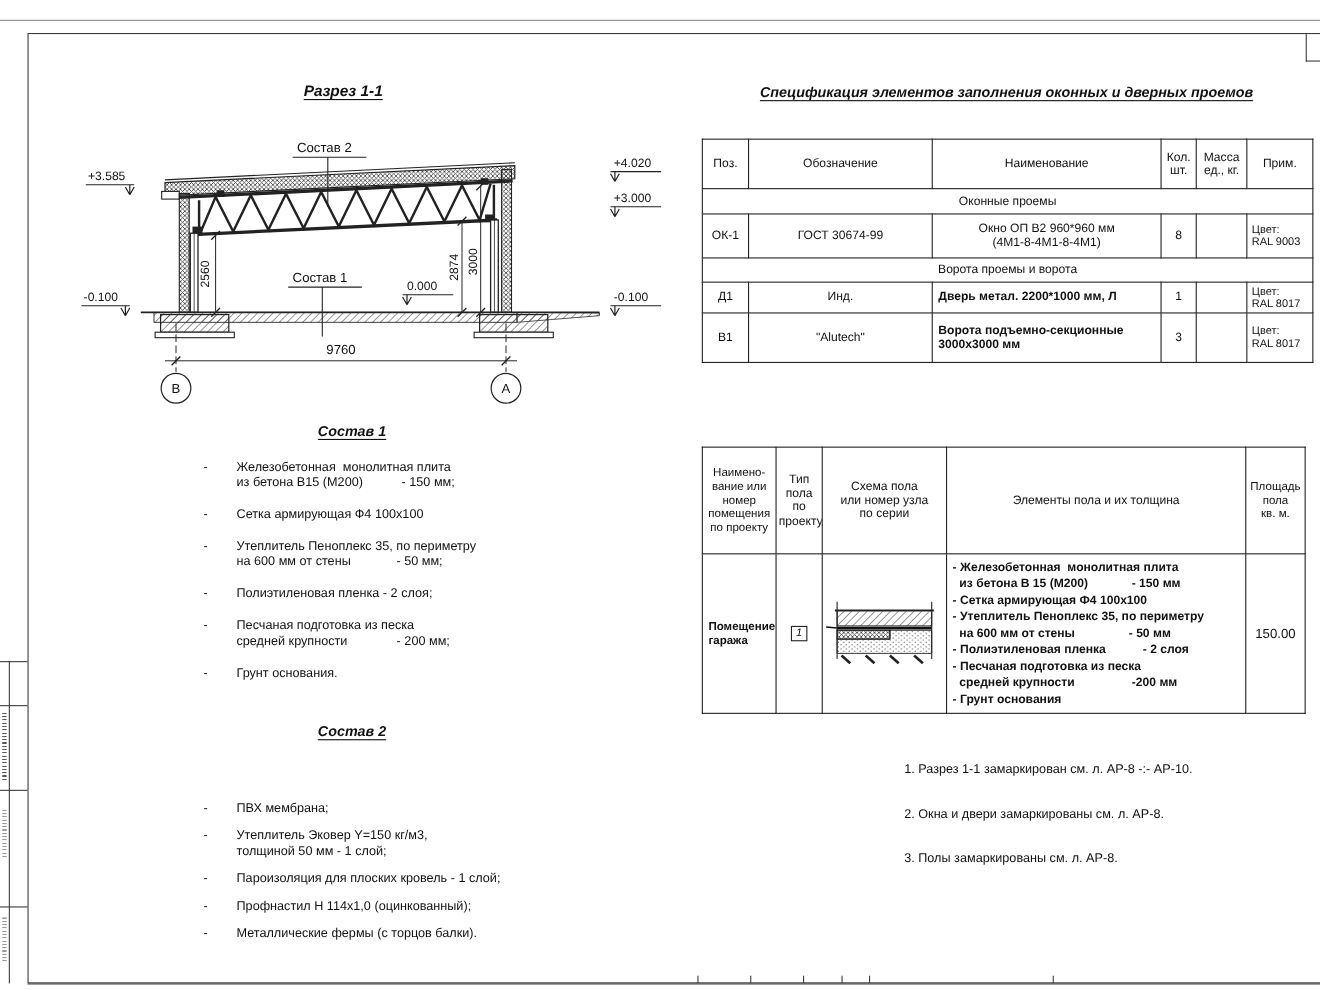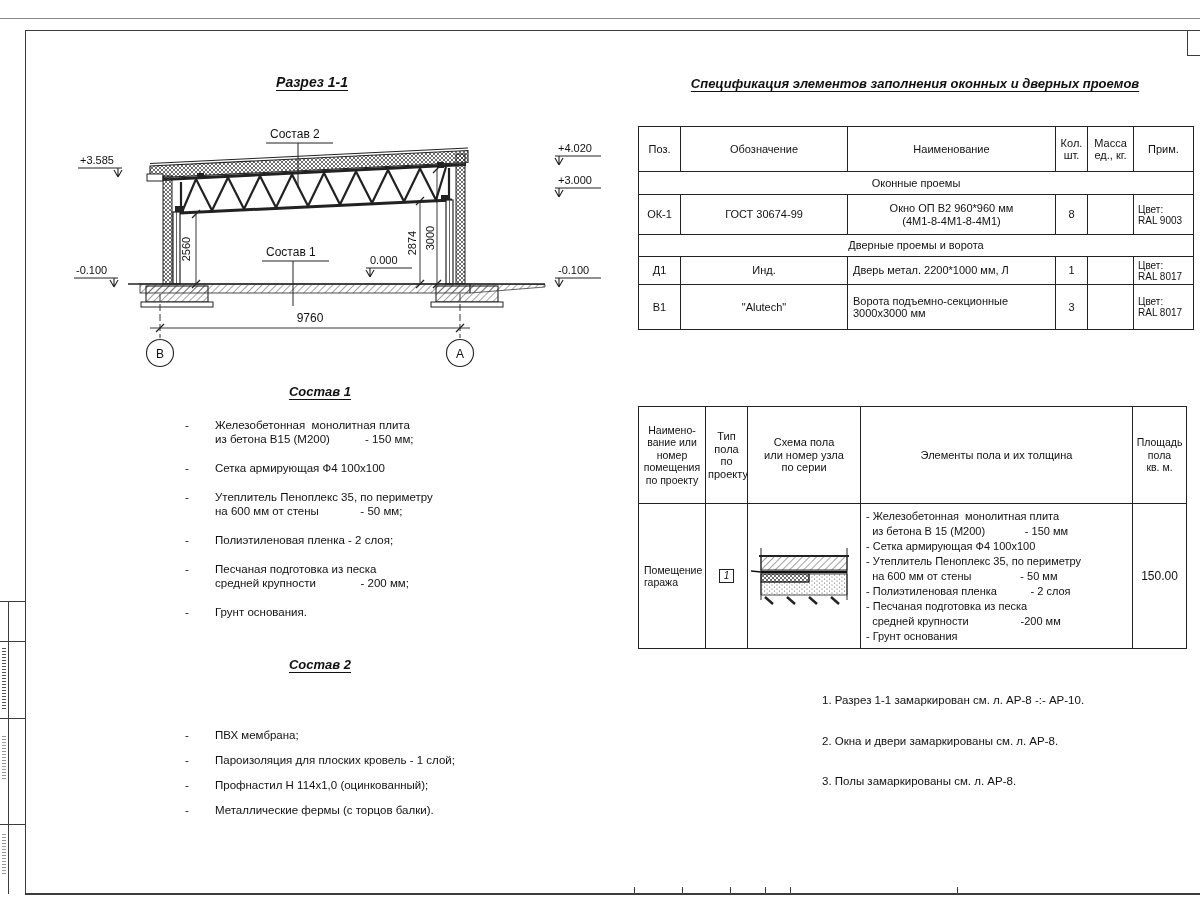--- a/index.html
+++ b/index.html
@@ -21,21 +21,21 @@
   .ss-h{left:0;width:25px;border-top:1px solid #3c3c3c;height:0;}
   .ss-txt{left:2px;width:4px;background:repeating-linear-gradient(180deg,#555 0 1px,transparent 1px 3px);}
   
   .title{font-style:italic;font-weight:600;text-decoration:underline;text-underline-offset:3px;text-align:center;}
   
   table{border-collapse:collapse;table-layout:fixed;}
   td{border:1px solid #222;font-size:11px;line-height:12.5px;text-align:center;vertical-align:middle;
      padding:1px 2px;overflow:hidden;}
   .spec,.floor{position:absolute;}
   .spec table,.floor table{border:1.6px solid #222;}
-  td.left{text-align:left;}
+  td.left{text-align:left;font-weight:bold;}
   td.note{font-size:10px;line-height:11px;text-align:left;padding-left:4px;}
   
   .list{position:absolute;width:310px;}
   .list .item{position:relative;padding-left:33px;margin-bottom:15px;font-size:11.5px;line-height:14px;white-space:pre-wrap;}
   .list .item::before{content:"-";position:absolute;left:3px;top:0;}
   .s2 .item{margin-bottom:11px;}
   .notes{position:absolute;font-size:11.5px;line-height:13.5px;white-space:pre-wrap;}
   svg text{font-family:"Liberation Sans",sans-serif;fill:#111;}
   .typebox{display:inline-block;border:1px solid #222;padding:0 4px;font-size:10px;line-height:12px;font-style:italic;}
 </style>
@@ -194,21 +194,21 @@
         <td>ОК-1</td>
         <td>ГОСТ 30674-99</td>
         <td class="pre">Окно ОП В2 960*960 мм
 (4М1-8-4М1-8-4М1)</td>
         <td>8</td>
         <td></td>
         <td class="note pre">Цвет:
 RAL 9003</td>
       </tr>
       <tr style="height:22px">
-            <td colspan="6">Дверные проемы и ворота</td>
+            <td colspan="6">Ворота проемы и ворота</td>
           </tr>
       <tr style="height:28px">
         <td>Д1</td>
         <td>Инд.</td>
         <td class="left" style="padding-left:5px">Дверь метал. 2200*1000 мм, Л</td>
         <td>1</td>
         <td></td>
         <td class="note pre">Цвет:
 RAL 8017</td>
       </tr>
@@ -304,18 +304,20 @@
 на 600 мм от стены             - 50 мм;</div>
     <div class="item">Полиэтиленовая пленка - 2 слоя;</div>
     <div class="item">Песчаная подготовка из песка
 средней крупности              - 200 мм;</div>
     <div class="item">Грунт основания.</div>
   </div>
 
   <div class="abs title" style="left:180px;top:641px;width:280px;font-size:13px">Состав 2</div>
   <div class="list s2" style="left:182px;top:712px">
     <div class="item">ПВХ мембрана;</div>
+    <div class="item">Утеплитель Эковер Y=150 кг/м3,
+толщиной 50 мм - 1 слой;</div>
     <div class="item">Пароизоляция для плоских кровель - 1 слой;</div>
     <div class="item">Профнастил Н 114х1,0 (оцинкованный);</div>
     <div class="item">Металлические фермы (с торцов балки).</div>
   </div>
 
 </div>
 
 </body></html>

